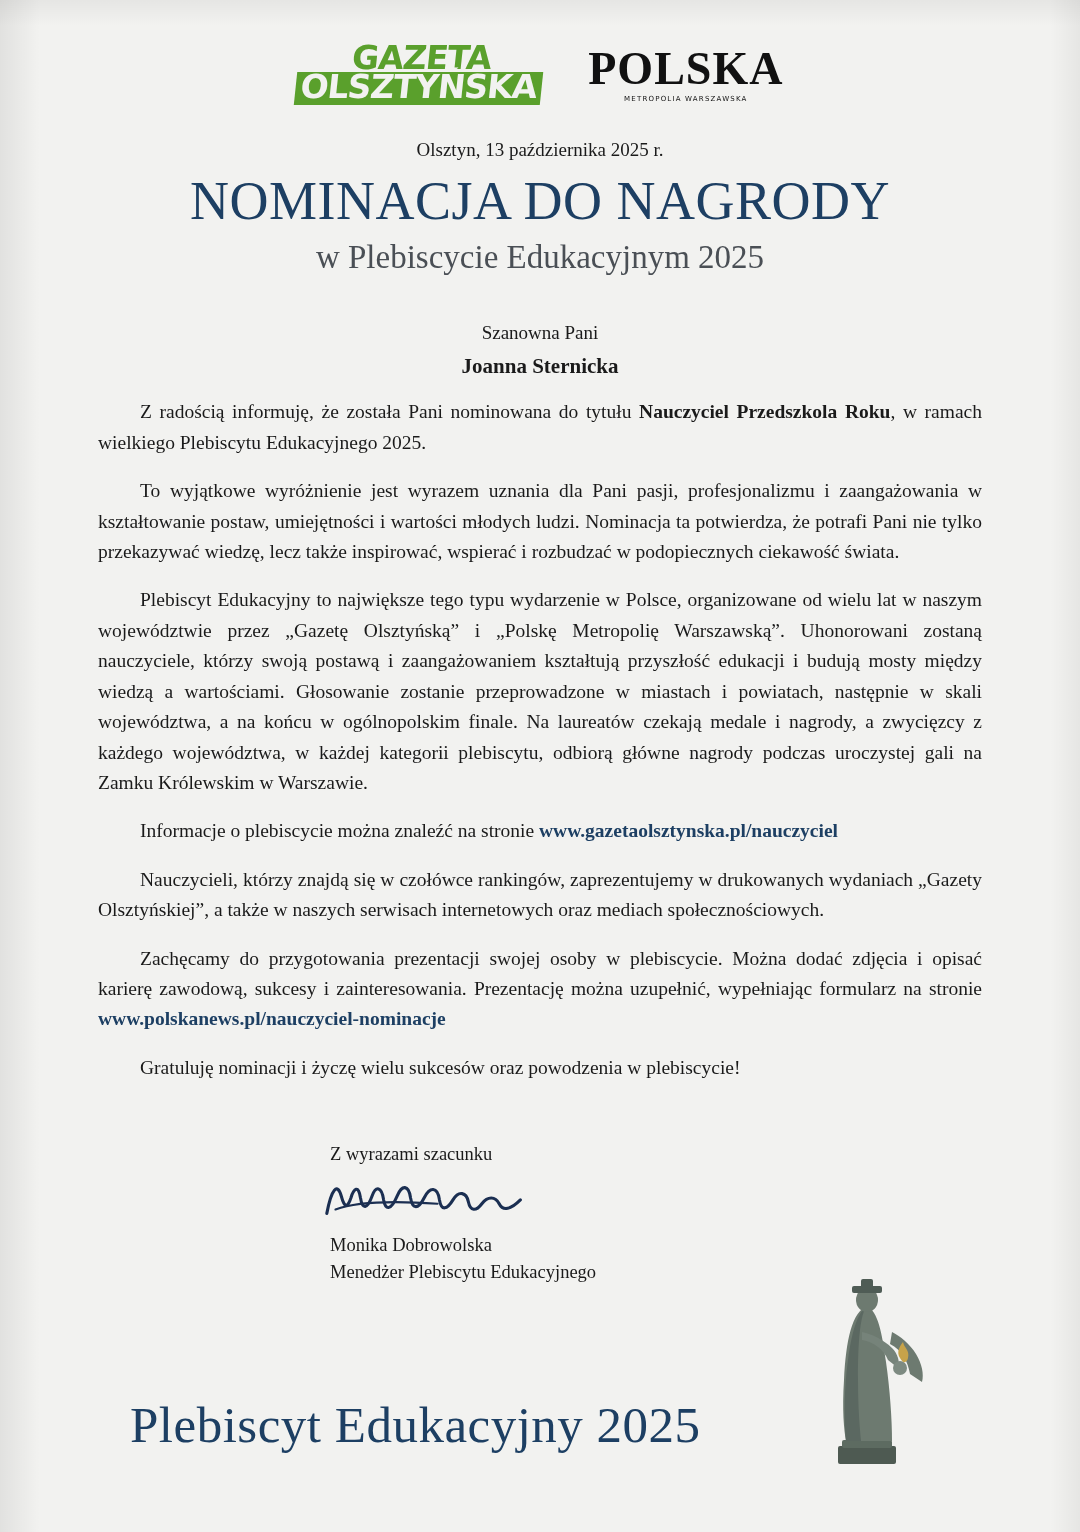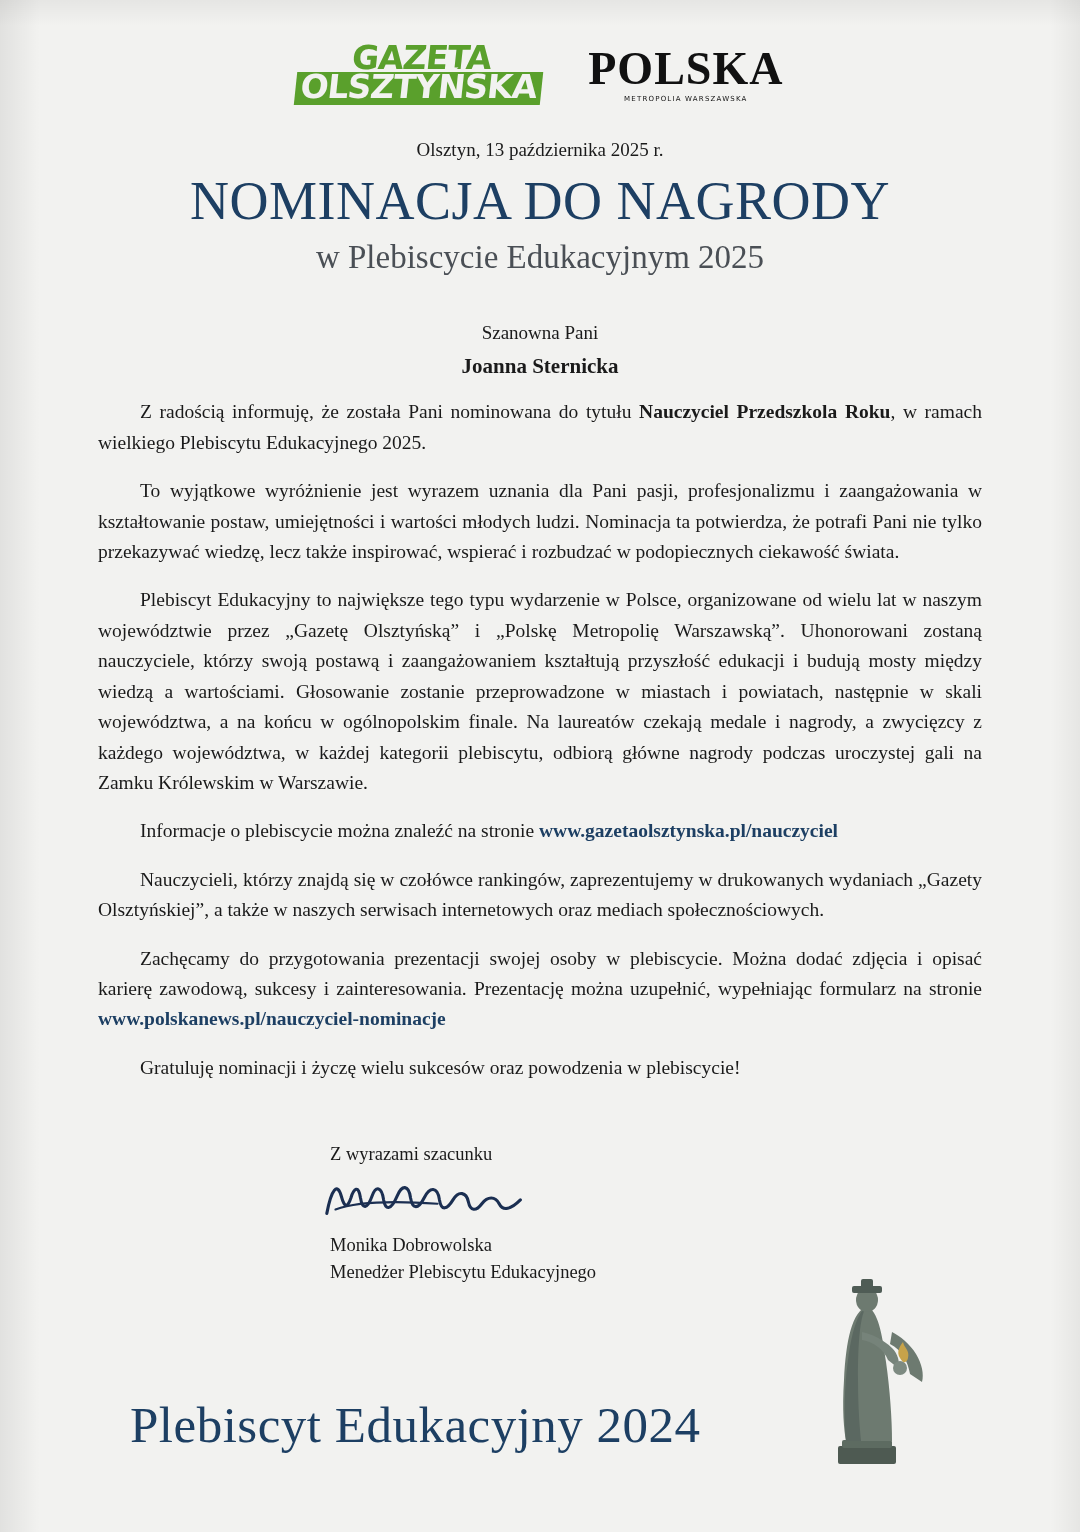--- a/index.html
+++ b/index.html
@@ -222,21 +222,21 @@
     <div>Z wyrazami szacunku</div>
     <svg class="sig-mark" viewBox="0 0 220 54">
       <path d="M5 44 C10 18, 16 12, 20 26 C23 37, 26 40, 30 28 C33 18, 38 14, 40 28 C42 40, 47 40, 52 26 C56 15, 62 16, 64 30 C66 42, 72 40, 78 26 C83 14, 90 14, 92 28 C94 40, 100 40, 106 28 C112 16, 120 16, 122 30 C124 42, 130 40, 136 30 C142 20, 150 22, 152 32 C154 42, 160 42, 166 34 C172 26, 180 26, 184 34 C188 42, 196 40, 206 30" fill="none" stroke="#1b2f52" stroke-width="3.2" stroke-linecap="round"></path>
       <path d="M14 40 C30 34, 62 30, 120 34" fill="none" stroke="#1b2f52" stroke-width="2.2" stroke-linecap="round"></path>
     </svg>
     <div>Monika Dobrowolska</div>
     <div>Menedżer Plebiscytu Edukacyjnego</div>
   </div>
 
   <div class="footer">
-    <div class="footer-text">Plebiscyt Edukacyjny 2024</div>
+    <div class="footer-text">Plebiscyt Edukacyjny 2025</div>
   </div>
 
   <svg class="statue" viewBox="0 0 130 200">
 
     <rect x="38" y="176" width="58" height="18" rx="2" fill="#4e5a52"></rect>
     <rect x="42" y="170" width="50" height="8" rx="2" fill="#5d6b61"></rect>
 
     <path d="M67 36 C52 42, 46 70, 44 110 C42 140, 44 160, 46 171 L92 171 C92 150, 90 120, 86 92 C82 62, 78 42, 67 36 Z" fill="#6d7a70"></path>
     <path d="M67 36 C60 44, 58 72, 58 110 C58 140, 60 160, 61 171 L46 171 C44 150, 44 118, 48 90 C52 60, 58 42, 67 36 Z" fill="#5b6861"></path>
 

